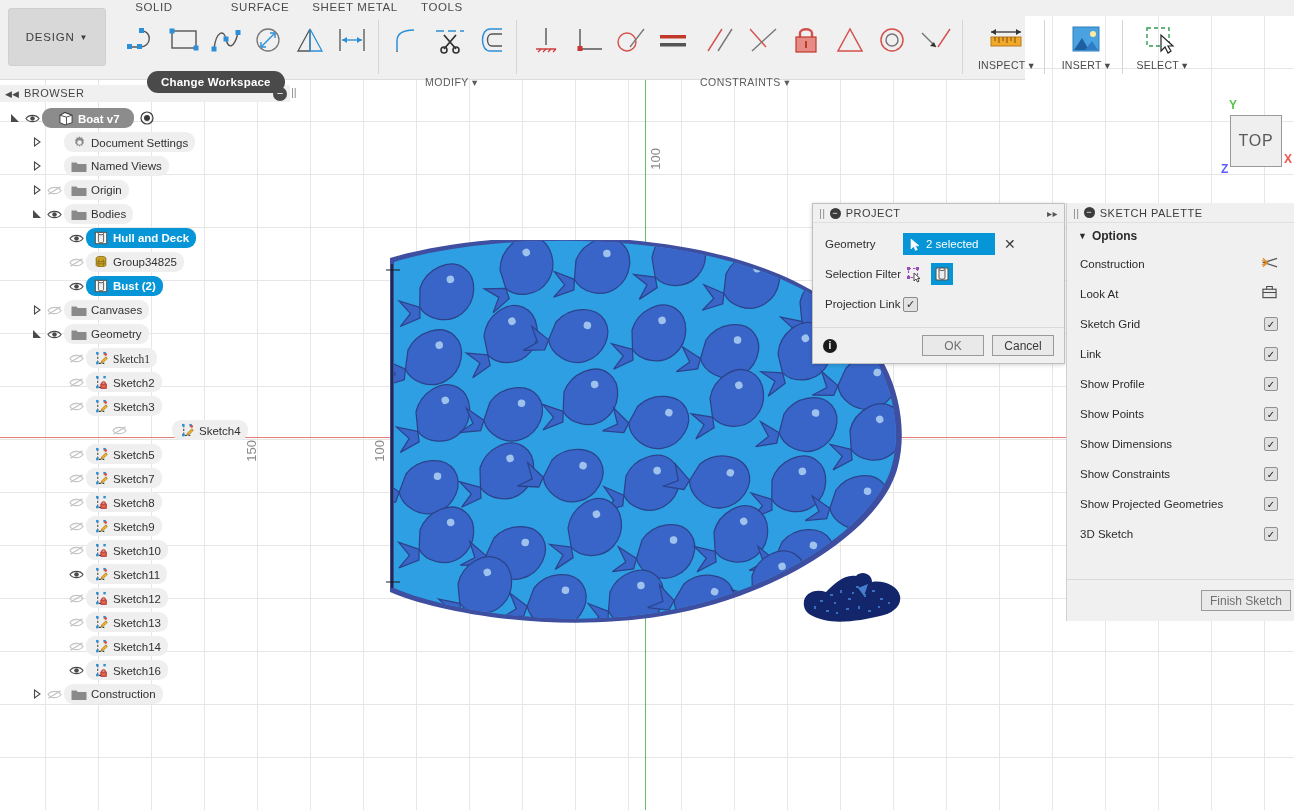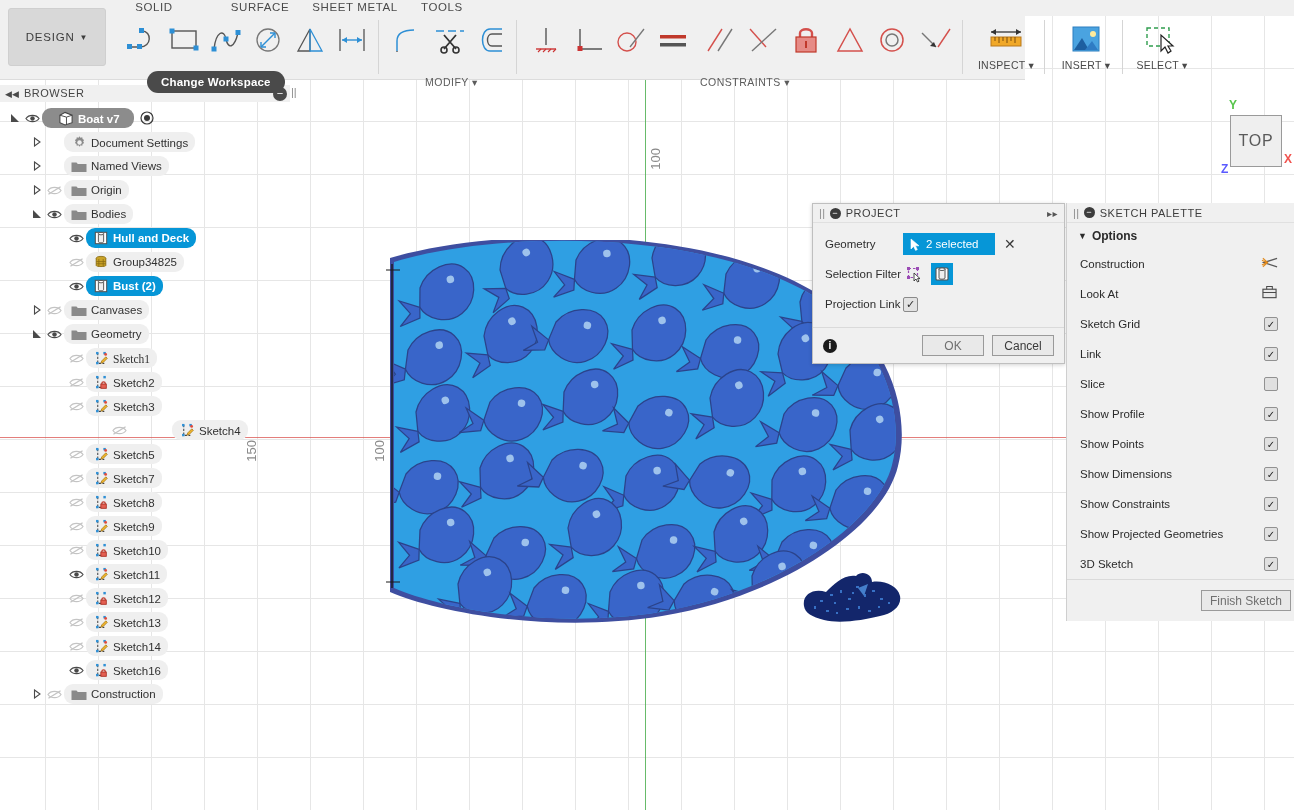--- a/index.html
+++ b/index.html
@@ -973,24 +973,20 @@
       </div>
       <div class="orow">
         <span class="ol">Sketch Grid</span>
         <span class="pchk">✓</span>
       </div>
       <div class="orow">
         <span class="ol">Link</span>
         <span class="pchk">✓</span>
       </div>
       <div class="orow">
-        <span class="ol">Slice</span>
-        <span class="pchk"></span>
-      </div>
-      <div class="orow">
         <span class="ol">Show Profile</span>
         <span class="pchk">✓</span>
       </div>
       <div class="orow">
         <span class="ol">Show Points</span>
         <span class="pchk">✓</span>
       </div>
       <div class="orow">
         <span class="ol">Show Dimensions</span>
         <span class="pchk">✓</span>

